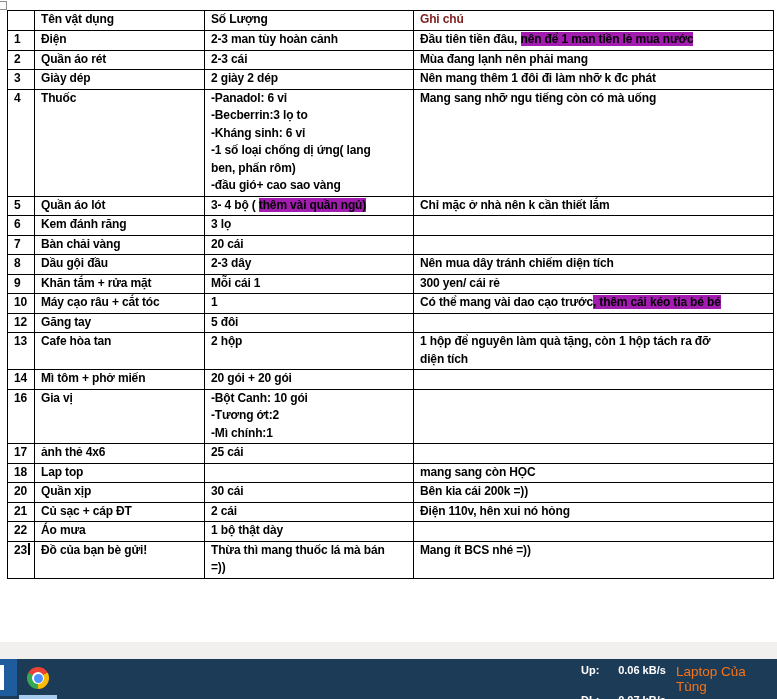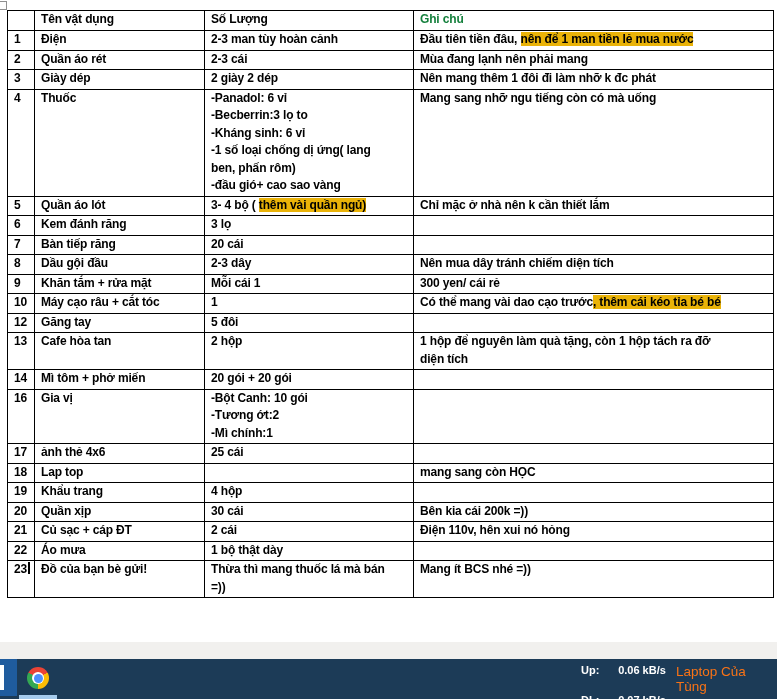--- a/index.html
+++ b/index.html
@@ -13,22 +13,22 @@
                   border:1px solid #8f8f8f; background:#fdfdfd; }
 
   table.packing { position:absolute; left:7px; top:10px; width:766px;
                   border-collapse:collapse; table-layout:fixed;padding-left:20px; }
   table.packing td { border:1.5px solid #000; vertical-align:top; overflow:hidden;
                      font-size:12px; font-weight:700; line-height:17.5px;
                      letter-spacing:-0.15px; color:#000; padding:0 2px 1px 6px;
                      white-space:pre-line; }
   td.c-num { padding-left:5px; }
   tr.head td { height:20px; }
-  td.c-note, tr.head td.c-note { color:#15803d; }
-  .hl { background:#eab308; }
+  td.c-note, tr.head td.c-note { color:#7f1d1d; }
+  .hl { background:#a21caf; }
   .caret { display:inline-block; width:1.5px; height:12px; background:#000;
            margin-left:1px; vertical-align:-1px; }
 
   
   .gray-strip { position:absolute; left:0; top:642px; width:777px; height:17px;
                 background:#f1f0ee; }
 
   
   .taskbar { position:absolute; left:0; top:659px; width:777px; height:40px;
              background:#1c3b57; }
@@ -112,21 +112,21 @@
       <td class="c-note"><span>Chỉ mặc ở nhà nên k cần thiết lắm</span><span class="hl"></span></td>
     </tr>
     <tr>
       <td class="c-num">6</td>
       <td class="c-item">Kem đánh răng</td>
       <td class="c-qty"><span>3 lọ</span></td>
       <td class="c-note"><span></span></td>
     </tr>
     <tr>
       <td class="c-num">7</td>
-      <td class="c-item">Bàn tiếp răng</td>
+      <td class="c-item">Bàn chải vàng</td>
       <td class="c-qty"><span>20 cái</span></td>
       <td class="c-note"><span></span></td>
     </tr>
     <tr>
       <td class="c-num">8</td>
       <td class="c-item">Dầu gội đầu</td>
       <td class="c-qty"><span>2-3 dây</span></td>
       <td class="c-note"><span>Nên mua dây tránh chiếm diện tích</span></td>
     </tr>
     <tr>
@@ -172,26 +172,20 @@
       <td class="c-num">17</td>
       <td class="c-item">ảnh thẻ 4x6</td>
       <td class="c-qty"><span>25 cái</span></td>
       <td class="c-note"><span></span></td>
     </tr>
     <tr>
       <td class="c-num">18</td>
       <td class="c-item">Lap top</td>
       <td class="c-qty"><span></span></td>
       <td class="c-note"><span>mang sang còn HỌC</span></td>
-    </tr>
-    <tr>
-      <td class="c-num">19</td>
-      <td class="c-item">Khẩu trang</td>
-      <td class="c-qty"><span>4 hộp</span></td>
-      <td class="c-note"><span></span></td>
     </tr>
     <tr>
       <td class="c-num">20</td>
       <td class="c-item">Quần xịp</td>
       <td class="c-qty"><span>30 cái</span></td>
       <td class="c-note"><span>Bên kia cái 200k =))</span></td>
     </tr>
     <tr>
       <td class="c-num">21</td>
       <td class="c-item">Củ sạc + cáp ĐT</td>

